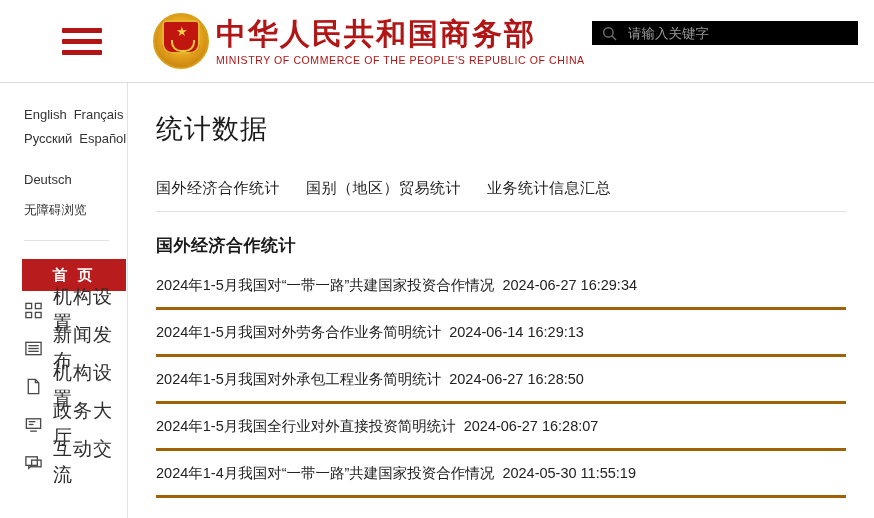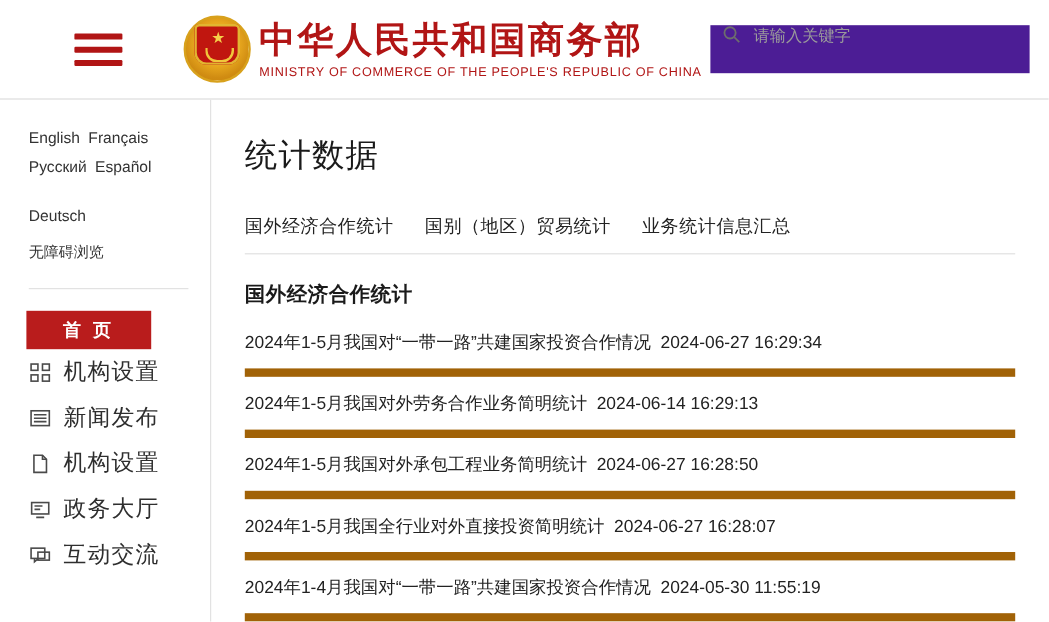--- a/index.html
+++ b/index.html
@@ -101,24 +101,24 @@
     color: #b11515;
     letter-spacing: 0.6px;
     margin-top: 2px;
     font-family: "Liberation Sans", sans-serif;
   }
   .search-box {
     position: absolute;
     right: 16px;
     top: 21px;
     width: 266px;
-    height: 40px;
-    background: #4c1d95;
-    display: flex;
-    align-items: flex-start;
+    height: 24px;
+    background: #000000;
+    display: flex;
+    align-items: center;
   }
   .search-icon {
     width: 34px;
     display: flex;
     align-items: center;
     justify-content: center;
     color: #6d6d6d;
     font-size: 15px;
   }
   .search-input {
@@ -133,21 +133,21 @@
   .search-input::placeholder { color: #9b9b9b; }
 
   
   .body {
     display: flex;
     height: 436px;
   }
 
   
   .sidebar {
-    width: 176px;
+    width: 128px;
     border-right: 1px solid #e2e2e2;
     box-sizing: border-box;
     padding-top: 20px;
     flex: none;
   }
   .lang {
     padding: 0 12px 0 24px;
     color: #333;
     font-size: 13px;
     line-height: 23px;
@@ -235,21 +235,21 @@
     margin-top: 22px;
     font-size: 17px;
     font-weight: bold;
     color: #1a1a1a;
     letter-spacing: 0.5px;
   }
   .list {
     margin-top: 6px;
   }
   .list-item {
-    border-bottom: 7px solid #a16207;
+    border-bottom: 3px solid #a16207;
     padding: 13px 0 12px 0;
     font-size: 14.5px;
     color: #222;
     white-space: nowrap;
     overflow: hidden;
     cursor: pointer;
   }
   .list-item .date {
     margin-left: 8px;
     color: #222;

